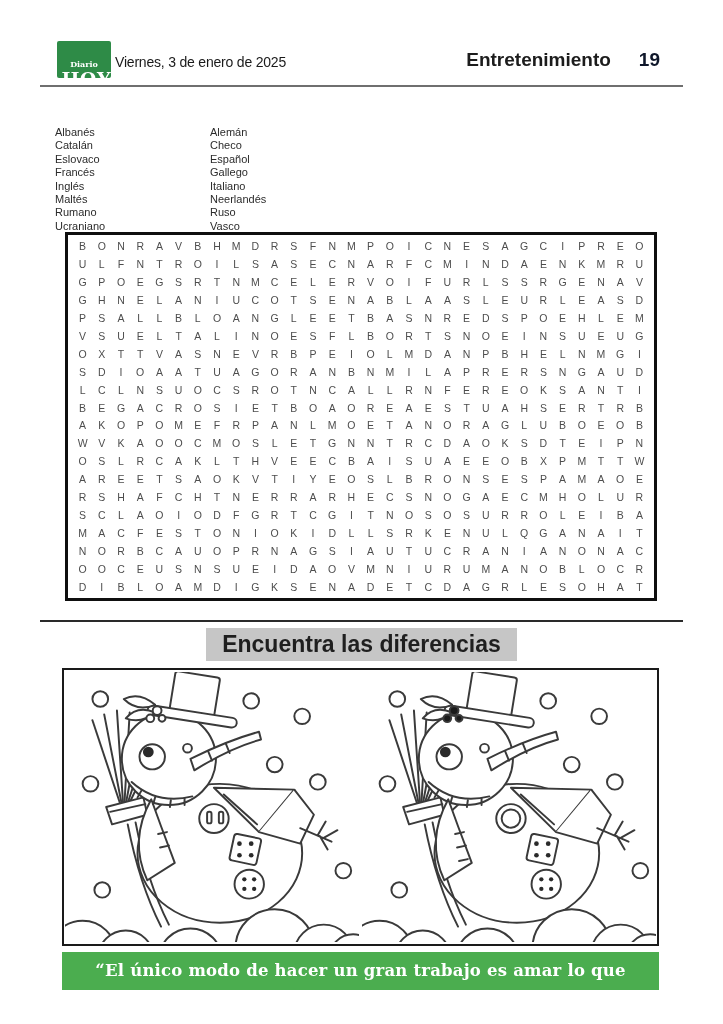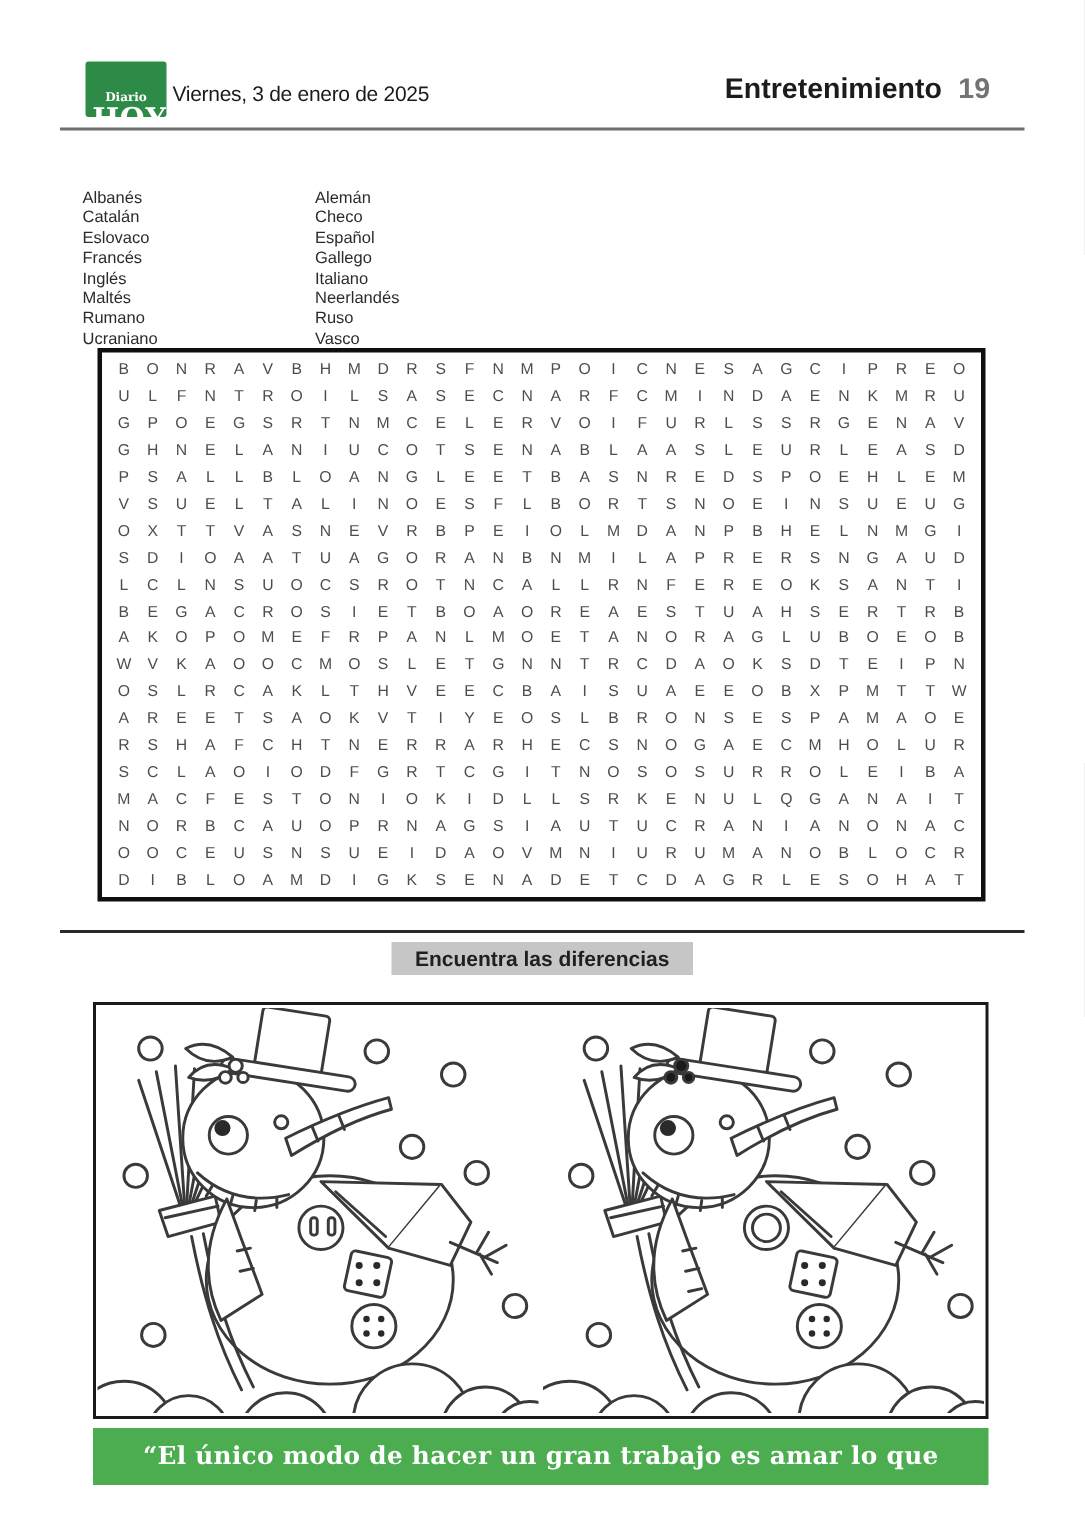--- a/index.html
+++ b/index.html
@@ -4,38 +4,38 @@
 <style>
   html,body{margin:0;padding:0;background:#e8e8e8;}
   .page{position:relative;width:723px;height:1024px;background:#ffffff;margin:0 auto;
         font-family:"Liberation Sans",sans-serif;overflow:hidden;}
   
   .logo{position:absolute;left:57px;top:41px;width:54px;height:37px;border-radius:2px;
         color:#fff;text-align:center;box-sizing:border-box;}
   .logo-top{font-family:"DejaVu Serif",serif;font-size:8px;font-weight:bold;line-height:9px;padding-top:19px;}
   .logo-main{font-family:"DejaVu Serif",serif;font-size:19px;font-weight:bold;line-height:21px;letter-spacing:.5px;text-align:right;}
   .date{position:absolute;left:115px;top:54px;font-size:14px;color:#1a1a1a;letter-spacing:-.2px;text-align:center;}
-  .head-right{position:absolute;right:63px;top:49px;display:flex;gap:11px;align-items:flex-start;}
+  .head-right{position:absolute;right:63px;top:49px;display:flex;gap:28px;align-items:flex-start;}
   .section{font-size:19px;font-weight:bold;color:#1c1c1c;}
-  .pageno{font-size:19px;font-weight:bold;color:#737373;}
+  .pageno{font-size:19px;font-weight:bold;color:#0f172a;}
   .header-rule{position:absolute;left:40px;top:85px;width:643px;height:2px;background:#6f6f6f;}
   
   .title{position:absolute;left:0;top:88px;width:723px;text-align:center;margin:0;
          font-size:25px;font-weight:bold;color:#101010;letter-spacing:.5px;}
   .words{position:absolute;left:0;top:126px;width:723px;height:100px;}
   .word-col{position:absolute;top:0;}
   .word{display:block;font-size:11px;line-height:13.4px;color:#2b2b2b;}
   .grid-box{position:absolute;left:65px;top:232px;width:592px;height:369px;box-sizing:border-box;
             border:3px solid #0f0f0f;display:grid;grid-template-columns:repeat(30,1fr);
             grid-template-rows:repeat(20,1fr);padding:2px 5px;background:#fff;}
   .cell{display:flex;align-items:center;justify-content:center;font-size:10.5px;color:#4d4d4d;}
   
   .rule2{position:absolute;left:40px;top:620px;width:643px;height:2px;background:#2a2a2a;}
   .diff-title-wrap{position:absolute;left:0;top:628px;width:723px;text-align:center;}
-  .diff-title{display:inline-block;padding:3px 16px;font-size:14px;font-weight:bold;color:#1f1f1f;}
+  .diff-title{display:inline-block;padding:3px 16px;font-size:23px;font-weight:bold;color:#1f1f1f;}
   .pic-box{position:absolute;left:62px;top:668px;width:597px;height:278px;box-sizing:border-box;
            border:2.5px solid #1a1a1a;display:flex;background:#fff;}
   .panel{flex:1;display:flex;align-items:center;justify-content:center;}
   
   .footer-bar{position:absolute;left:62px;top:952px;width:597px;height:38px;line-height:38px;
               text-align:center;color:#ffffff;font-family:"DejaVu Serif",serif;
               font-weight:bold;font-size:16.5px;letter-spacing:.2px;}
 </style>
 </head>
 <body>

